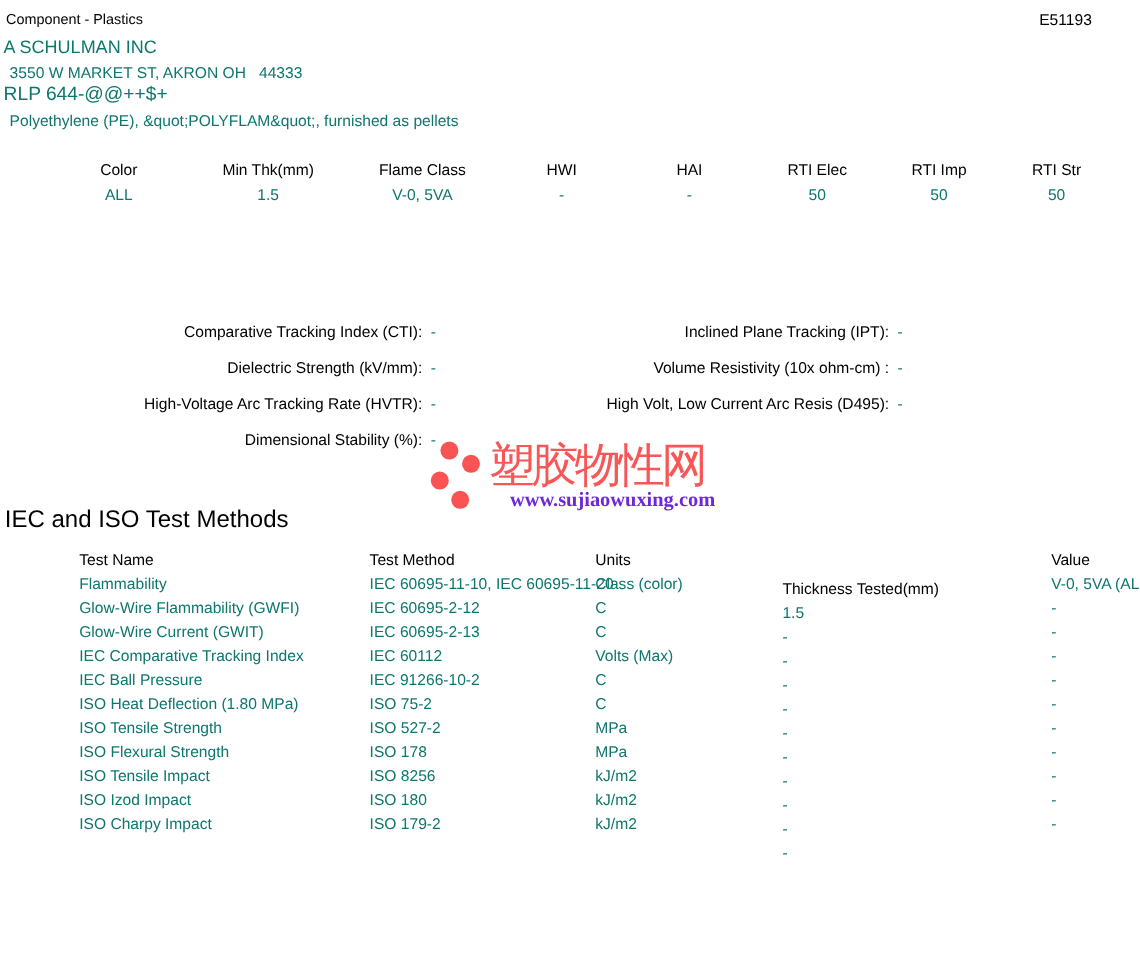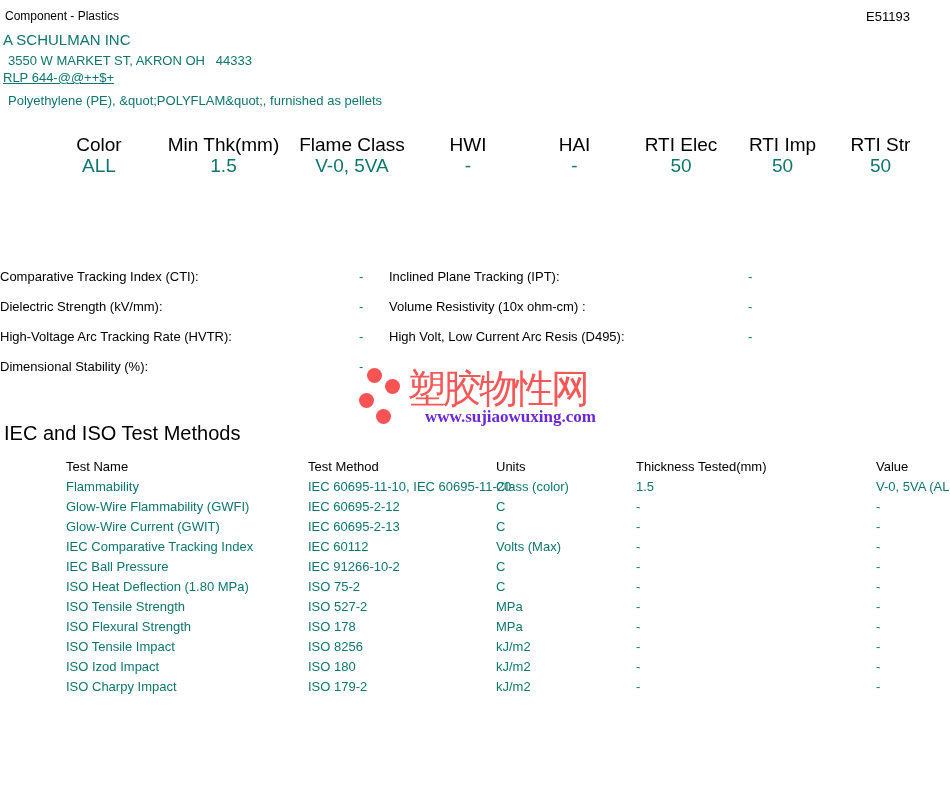--- a/index.html
+++ b/index.html
@@ -11,35 +11,35 @@
   .purple{color:#0f766e;}
   .black{color:#000000;}
 
   
   .doc-type{left:5px;top:9px;font-size:12px;}
   .file-number{left:866px;top:9px;font-size:13px;}
 
   
   .company-name{left:3px;top:31px;font-size:15px;}
   .company-address{left:8px;top:53px;font-size:13px;}
-  .grade-name{left:3px;top:70px;font-size:13px;text-decoration:underline;}
+  .grade-name{left:3px;top:70px;font-size:16px;}
   .material-desc{left:8px;top:93px;font-size:13px;}
 
   
   .ratings-row{
     position:absolute;left:40px;width:890px;display:grid;
     grid-template-columns:118px 131px 126px 106px 107px 106px 97px 99px;
-    font-size:19px;
+    font-size:13px;
   }
   .ratings-head{top:134px;}
   .ratings-vals{top:155px;}
   .ratings-row span{text-align:center;white-space:pre;}
 
   
-  .prop-label{font-size:13px;text-align:left;white-space:pre;}
+  .prop-label{font-size:13px;text-align:right;white-space:pre;}
   .prop-label.l{left:0;width:352px;}
   .prop-label.r{left:389px;width:352px;}
   .prop-value{font-size:13px;}
   .prop-value.l{left:359px;}
   .prop-value.r{left:748px;}
 
   
   .wm-dot{position:absolute;border-radius:50%;background:#fa5353;}
   .wm-name{
     left:407px;top:369px;font-size:39px;line-height:40px;letter-spacing:-3px;
@@ -48,21 +48,21 @@
   .wm-url{
     left:425px;top:407px;font-size:17px;color:#6d28d9;
     font-family:"Liberation Serif", serif;font-weight:bold;
   }
 
   
   .section-title{left:4px;top:422px;font-size:20px;color:#000;}
   .tbl{position:absolute;left:0;top:459px;width:950px;font-size:13px;padding-left:36px;}
   .tbl-row{position:relative;height:20px;}
   .tbl-row span{position:absolute;white-space:pre;}
-  .c1{left:30px;} .c2{left:260px;margin-left:12px;} .c3{left:460px;} .c4{left:600px;} .c5{left:840px;}
+  .c1{left:30px;} .c2{left:260px;margin-left:12px;} .c3{left:460px;} .c4{left:616px;margin-top:24px;} .c5{left:840px;}
 </style>
 </head>
 <body>
 
 <div class="page">
 
   <div class="abs doc-type black">Component - Plastics</div>
   <div class="abs file-number black">E51193</div>
 
   <div class="abs company-name purple">A SCHULMAN INC</div>

